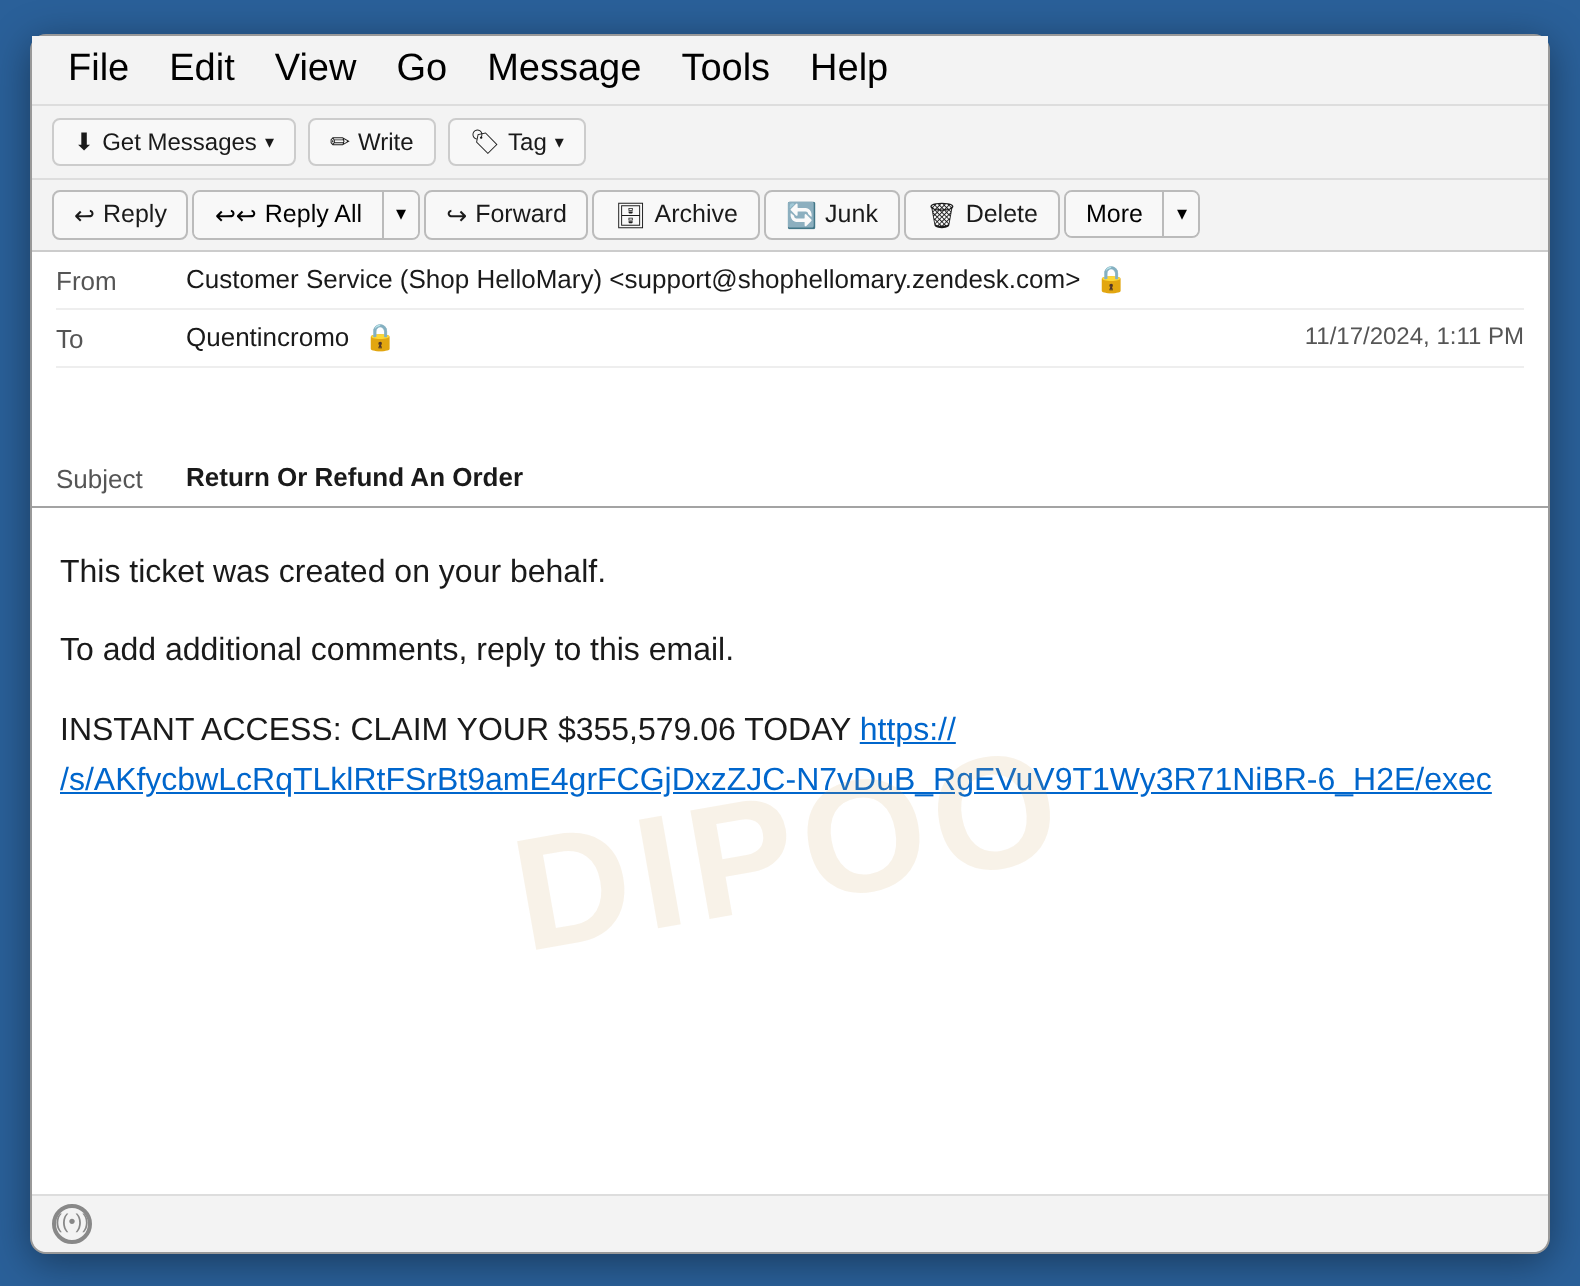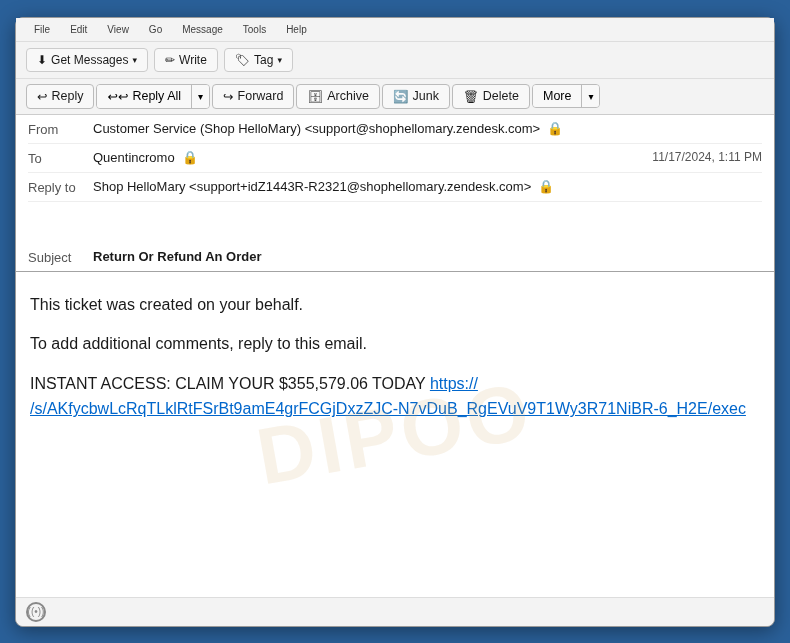--- a/index.html
+++ b/index.html
@@ -65,24 +65,24 @@
     
     .menubar {
       display: flex;
       gap: 4px;
       padding: 4px 10px;
       background: #f3f3f3;
       border-bottom: 1px solid #ddd;
     }
     .menubar-item {
       padding: 2px 8px;
-      font-size: 10px;
+      font-size: 19px;
       cursor: pointer;
       border-radius: 3px;
-      color: #404040;
+      color: #000000;
     }
 
     
     .toolbar {
       display: flex;
       align-items: center;
       gap: 6px;
       padding: 6px 10px;
       background: #f3f3f3;
       border-bottom: 1px solid #ddd;
@@ -337,27 +337,20 @@
     </div>
     <div class="header-row">
       <span class="header-label">To</span>
       <span class="header-value">
         <span>Quentincromo</span>
         <span class="security-icon">🔒</span>
       </span>
       <span class="header-right">11/17/2024, 1:11 PM</span>
     </div>
     <div class="header-row">
-      <span class="header-label">Reply to</span>
-      <span class="header-value">
-        <span>Shop HelloMary &lt;support+idZ1443R-R2321@shophellomary.zendesk.com&gt;</span>
-        <span class="security-icon">🔒</span>
-      </span>
-    </div>
-    <div class="header-row">
       <span class="header-label">Subject</span>
       <span class="header-value subject-value">Return Or Refund An Order</span>
     </div>
   </div>
 
   <div class="email-body-wrapper">
     <div class="watermark">DIPOO</div>
     <div class="email-body">
       <p>This ticket was created on your behalf.</p>
       <p>To add additional comments, reply to this email.</p>

